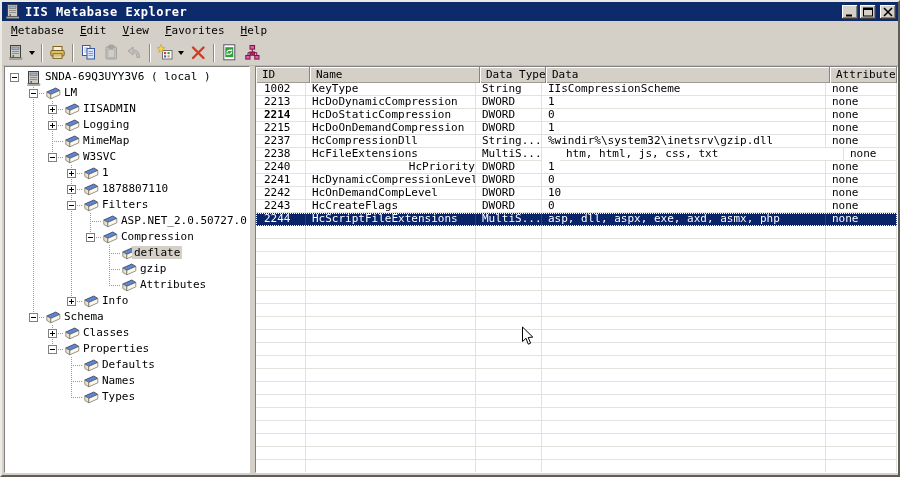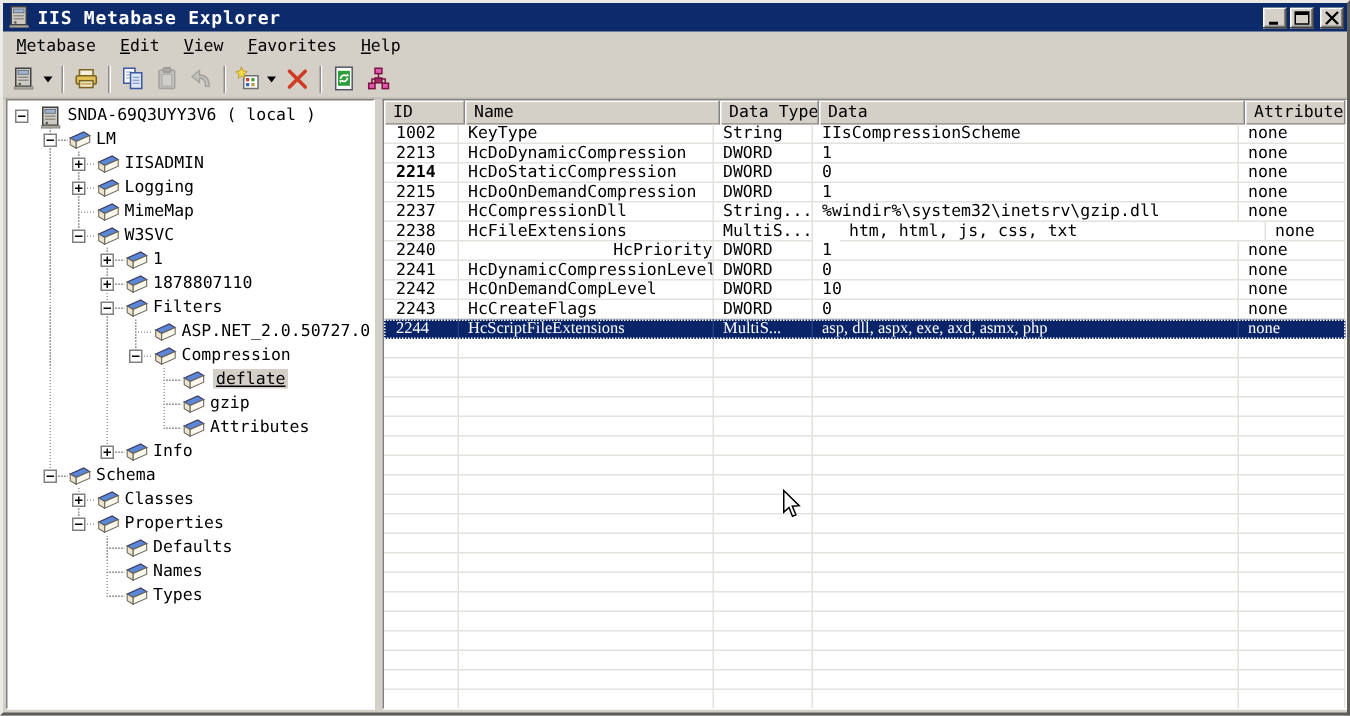--- a/index.html
+++ b/index.html
@@ -58,21 +58,21 @@
   .tree-label.selected{background:var(--face,#d4d0c8);}
   
   .grid-header{display:flex;height:16px;background:var(--face,#d4d0c8);}
   .gh-cell{box-sizing:border-box;height:16px;line-height:15px;font-size:11px;padding-left:6px;
     background:var(--face,#d4d0c8);border-right:1px solid #848484;
     box-shadow:inset 1px 1px 0 #fff,inset 0 -1px 0 #9c9a94;white-space:nowrap;overflow:hidden;}
   .grid-row{display:flex;height:13px;font-size:11px;line-height:12px;}
   .g-cell{box-sizing:border-box;padding-left:6px;border-right:1px solid var(--grid-line,#e4e2dd);
     border-bottom:1px solid var(--grid-line,#e4e2dd);white-space:nowrap;overflow:hidden;}
   .g-cell.first{padding-left:8px;}
-  .grid-row.selected{outline:1px dotted #ffffff;outline-offset:-1px;font-family:Liberation Serif, serif;}
+  .grid-row.selected{outline:1px dotted #ffffff;outline-offset:-1px;}
   .grid-row.selected .g-cell{background:var(--selection,#0a246a);color:var(--selection-text,#fff);
     border-right-color:#253c7e;border-bottom-color:var(--selection,#0a246a);}
   
   .cursor{position:absolute;left:519px;top:324px;z-index:20;pointer-events:none;}
 </style>
 </head>
 <body>
 
 <div class="window">
 
@@ -380,21 +380,21 @@
           <span class="guide-v" style="left: 104px; top: 0px; height: 8px;"></span>
           <span class="guide-v" style="left: 104px; top: 8px; height: 8px;"></span>
           <span class="guide-h" style="left: 104px; width: 12px;"></span>
           <span class="node-ico" style="left: 116px;">
             <svg width="16" height="14" viewBox="0 0 16 14">
               <polygon points="1.8,6 10.8,2 14.8,4.4 5.8,8.4" fill="#5b87d6" stroke="#39395f" stroke-width="0.8"></polygon>
               <polygon points="1.8,6 5.8,8.4 5.8,12.8 1.8,10.4" fill="#ece4cc" stroke="#6a665a" stroke-width="0.7"></polygon>
               <polygon points="5.8,8.4 14.8,4.4 14.8,8.8 5.8,12.8" fill="#fbf7ea" stroke="#6a665a" stroke-width="0.7"></polygon>
             </svg>
           </span>
-          <span class="tree-label selected" style="left: 137px; text-decoration: underline;">deflate</span>
+          <span class="tree-label selected" style="left: 127px;">deflate</span>
         </div>
         <div class="tree-row">
           <span class="guide-v" style="left: 28px; top: 0px; height: 16px;"></span>
           <span class="guide-v" style="left: 66px; top: 0px; height: 16px;"></span>
           <span class="guide-v" style="left: 104px; top: 0px; height: 8px;"></span>
           <span class="guide-v" style="left: 104px; top: 8px; height: 8px;"></span>
           <span class="guide-h" style="left: 104px; width: 12px;"></span>
           <span class="node-ico" style="left: 116px;">
             <svg width="16" height="14" viewBox="0 0 16 14">
               <polygon points="1.8,6 10.8,2 14.8,4.4 5.8,8.4" fill="#5b87d6" stroke="#39395f" stroke-width="0.8"></polygon>

